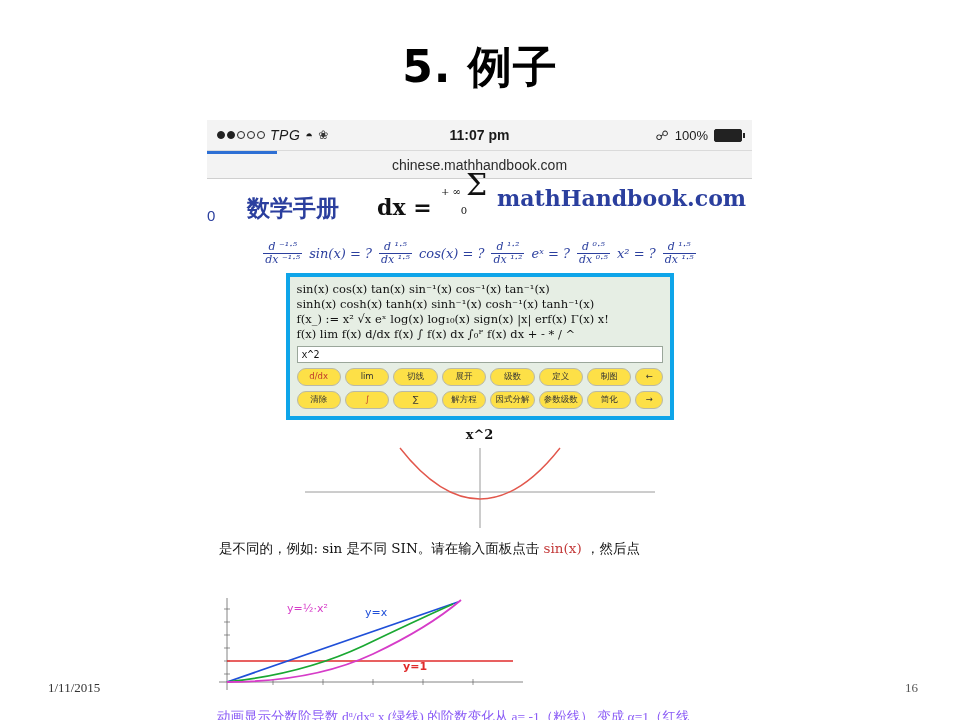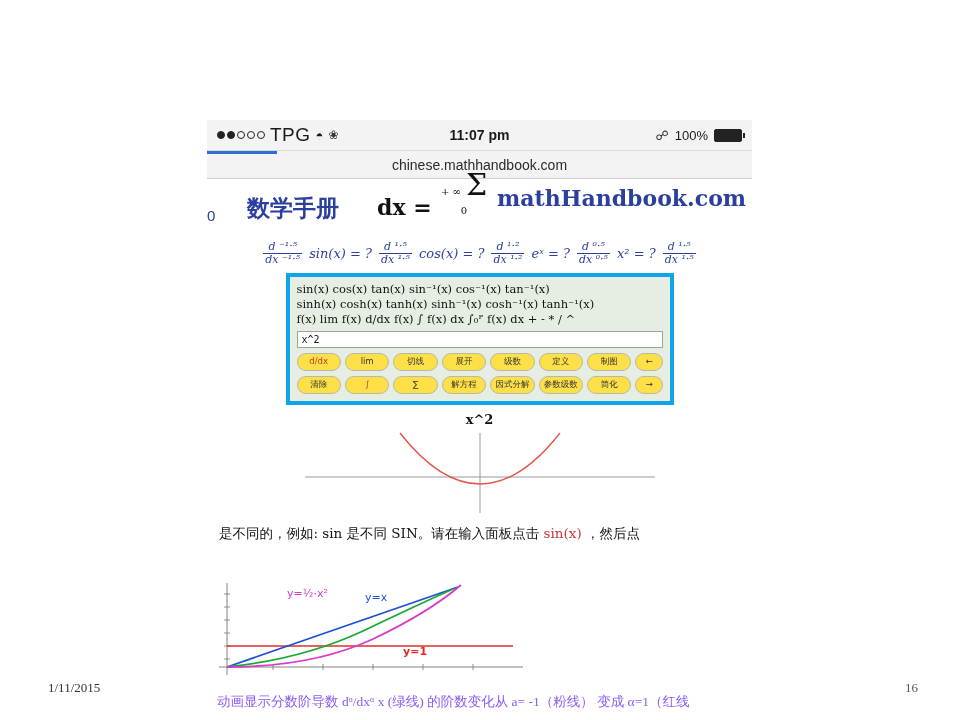--- a/index.html
+++ b/index.html
@@ -56,21 +56,21 @@
     color: #1a1a1a;
     font-family: "Liberation Sans", sans-serif;
   }
   .sb-left { display: flex; align-items: center; gap: 5px; }
   .dots { display: flex; align-items: center; gap: 2px; }
   .dot {
     width: 6px; height: 6px; border-radius: 50%;
     border: 1px solid #222;
   }
   .dot.filled { background: #222; }
-  .carrier { font-size: 19px; font-weight: 500; letter-spacing: .5px; }
+  .carrier { font-size: 14px; font-weight: 500; letter-spacing: .5px; font-style: italic; }
   .wifi { font-size: 13px; }
   .bt-left { font-size: 12px; color: #333; }
   .sb-center {
     position: absolute;
     left: 0; right: 0;
     text-align: center;
     font-size: 14px;
     font-weight: 600;
   }
   .sb-right {
@@ -313,20 +313,21 @@
     top: 672px;
     height: 1px;
     background: transparent;
   }
 </style>
 </head>
 <body>
 
 <div class="slide">
 
+  <div class="slide-title">5. 例子</div>
 
   <div class="screenshot">
 
     <div class="status-bar">
       <div class="sb-left">
         <span class="dots">
           <span class="dot filled"></span>
             <span class="dot filled"></span>
             <span class="dot"></span>
             <span class="dot"></span>
@@ -390,20 +391,21 @@
 
         <span class="frac">
           <span class="num itm">d ¹·⁵</span>
           <span class="den itm">dx ¹·⁵</span>
         </span>
       </div>
 
       <div class="fn-panel">
         <div class="fn-line">sin(x) cos(x) tan(x) sin⁻¹(x) cos⁻¹(x) tan⁻¹(x)</div>
         <div class="fn-line">sinh(x) cosh(x) tanh(x) sinh⁻¹(x) cosh⁻¹(x) tanh⁻¹(x)</div>
+        <div class="fn-line">f(x_) := x² √x eˣ log(x) log₁₀(x) sign(x) |x| erf(x) Γ(x) x!</div>
         <div class="fn-line">f(x)   lim f(x)   d/dx f(x)   ∫ f(x) dx   ∫₀ᴾ f(x) dx + - * / ^</div>
 
         <input class="fn-input" type="text" value="x^2" style="">
 
         <div class="btn-row">
           <span class="pill red">d/dx</span>
           <span class="pill">lim</span>
           <span class="pill">切线</span>
           <span class="pill">展开</span>
           <span class="pill">级数</span>

